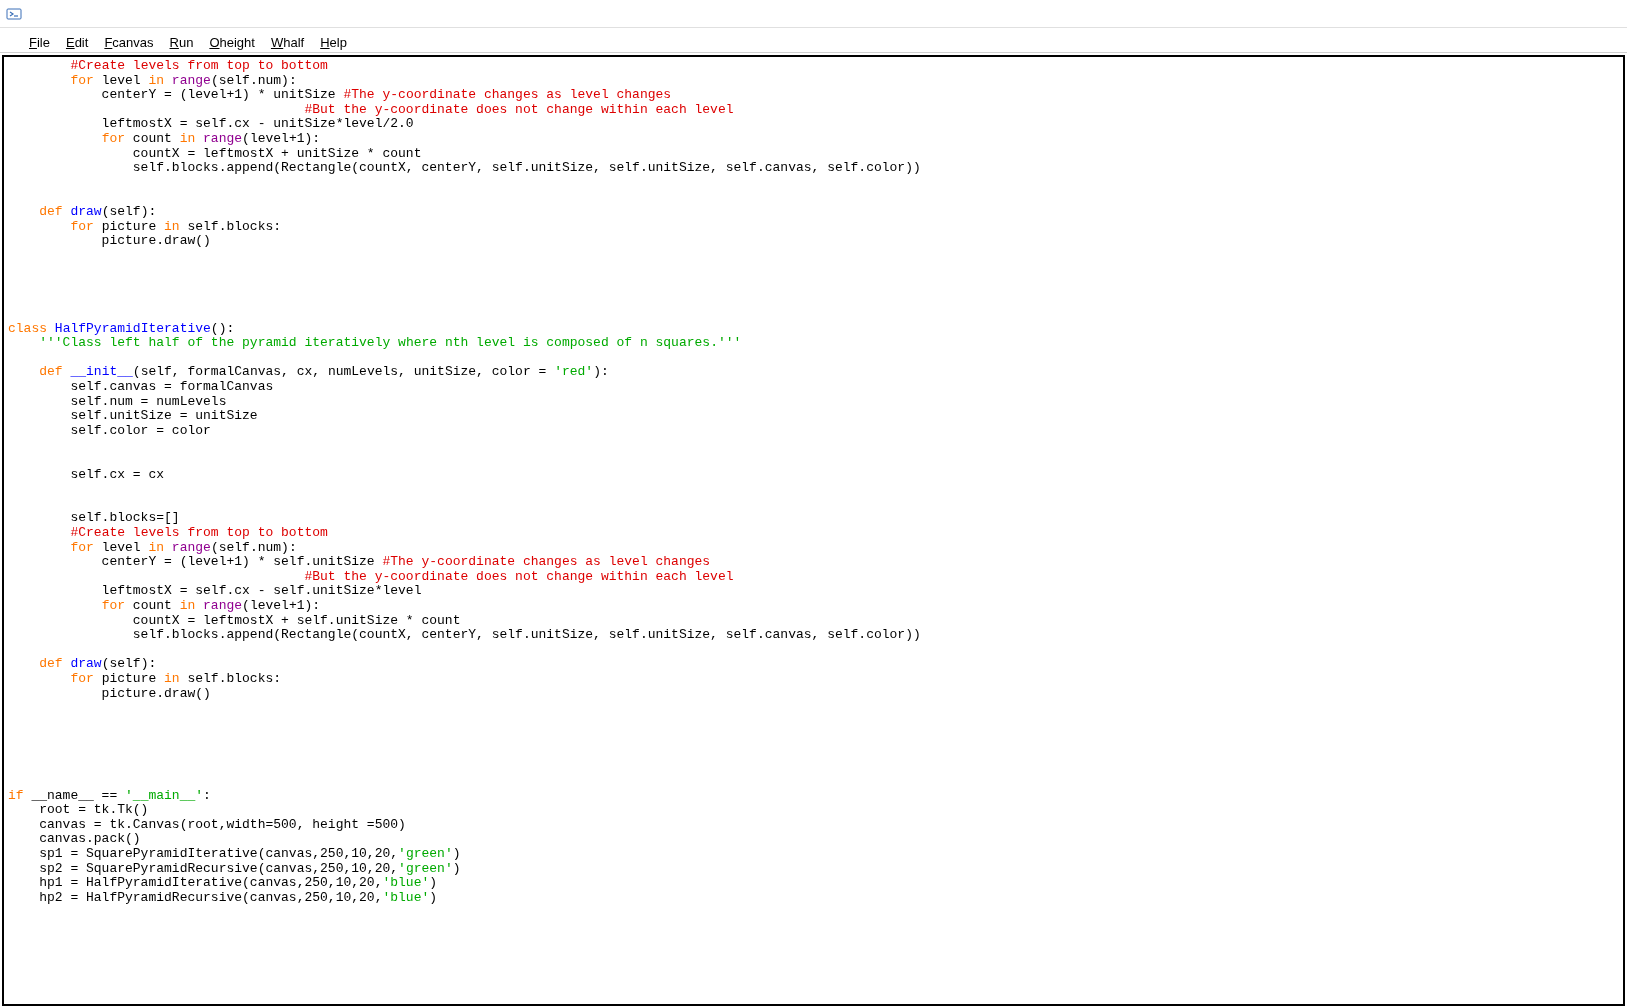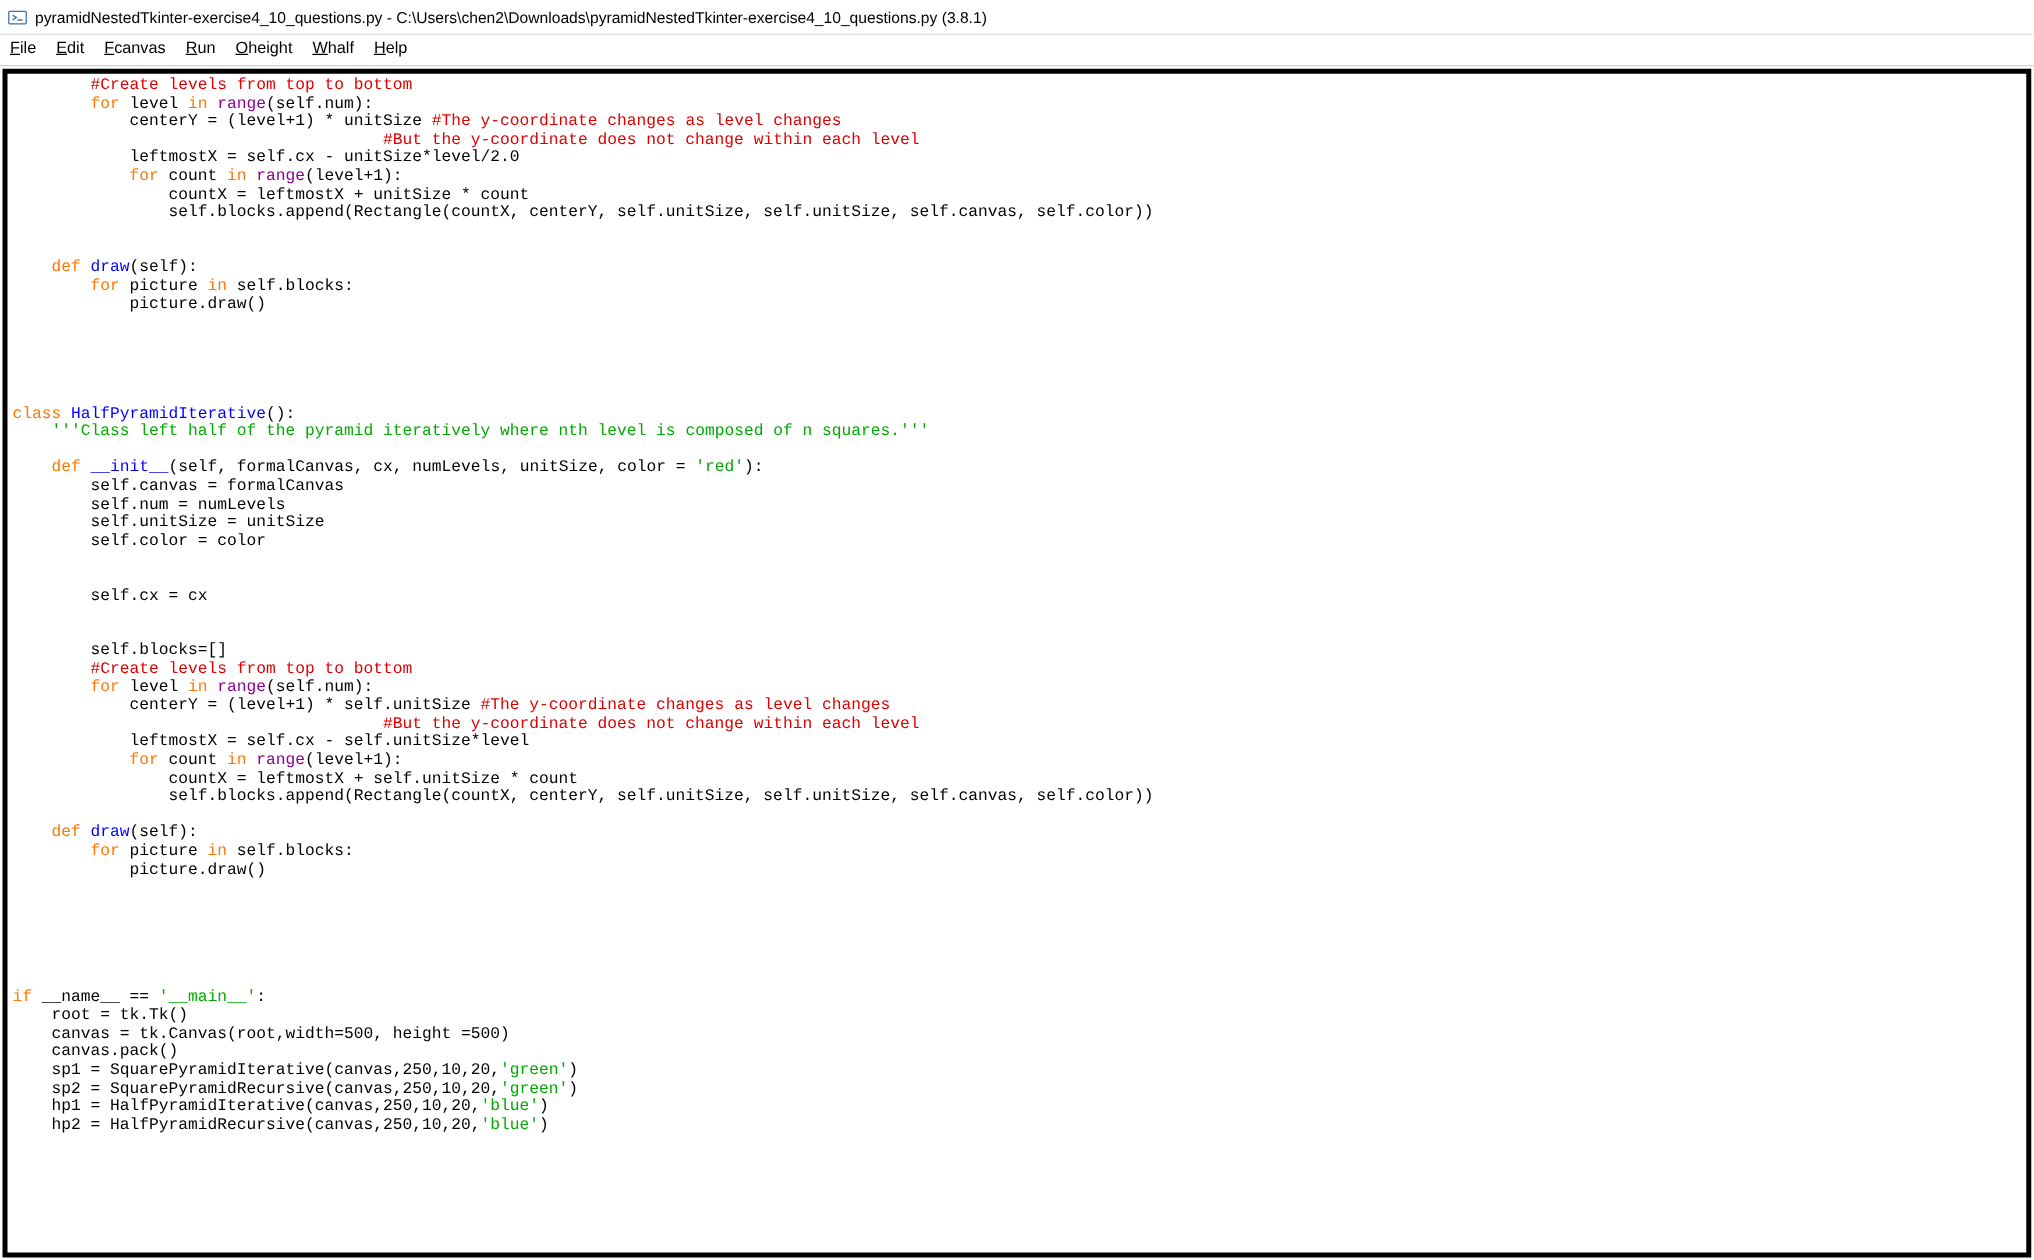--- a/index.html
+++ b/index.html
@@ -5,28 +5,28 @@
   * { margin: 0; padding: 0; box-sizing: border-box; }
   html, body { width: 100%; height: 100%; font-family: "Segoe UI", Tahoma, sans-serif; background: #fff; }
   .window { width: 1627px; height: 1008px; display: flex; flex-direction: column; background: #fff; }
   .titlebar {
     height: 28px; display: flex; align-items: center; padding: 0 6px;
     background: #fff; border-bottom: 1px solid #e0e0e0; font-size: 12.5px;
     color: #000;
   }
   .titlebar .app-icon { width: 16px; height: 16px; margin-right: 6px; display:flex; align-items:center; justify-content:center; }
   .menubar {
-    height: 24px; display: flex; align-items: flex-start; padding: 0 0;
+    height: 24px; display: flex; align-items: flex-end; padding: 0 21px;
     background: #fff; font-size: 13px; color: #000;
   }
   .menubar .menu-item { padding: 2px 8px; cursor: default; }
   .menubar .menu-item .ul { text-decoration: underline; }
   .separator { height: 1px; background: #d0d0d0; margin: 0; }
   .editor-wrap {
-    flex: 1; position: relative; border: 4px solid #000000; margin: 2px;
+    flex: 1; position: relative; border: 2px solid #000000; margin: 2px;
     overflow: hidden; background: #fff;
   }
   .editor {
     position: absolute; inset: 0; overflow-y: auto; overflow-x: auto;
     padding: 2px 4px;
   }
   pre.code {
     font-family: "Courier New", monospace;
     font-size: 13px;
     line-height: 14.6px;
@@ -45,21 +45,20 @@
 <div class="window">
 
   <div class="titlebar">
     <span class="app-icon">
       <svg width="16" height="16" viewBox="0 0 16 16">
         <rect x="1" y="3" width="14" height="10" rx="1" fill="#fff" stroke="#3a6fb7" stroke-width="1"></rect>
         <path d="M4 6 L7 8 L4 10" fill="none" stroke="#3a6fb7" stroke-width="1.2"></path>
         <line x1="8" y1="10" x2="12" y2="10" stroke="#3a6fb7" stroke-width="1.2"></line>
       </svg>
     </span>
-    <span>pyramidNestedTkinter-exercise4_10_questions.py - C:\Users\chen2\Downloads\pyramidNestedTkinter-exercise4_10_questions.py (3.8.1)</span>
   </div>
 
   <div class="menubar">
     <div class="menu-item"><span class="ul">F</span><span>ile</span></div>
     <div class="menu-item"><span class="ul">E</span><span>dit</span></div>
     <div class="menu-item"><span class="ul">F</span><span>canvas</span></div>
     <div class="menu-item"><span class="ul">R</span><span>un</span></div>
     <div class="menu-item"><span class="ul">O</span><span>height</span></div>
     <div class="menu-item"><span class="ul">W</span><span>half</span></div>
     <div class="menu-item"><span class="ul">H</span><span>elp</span></div>

